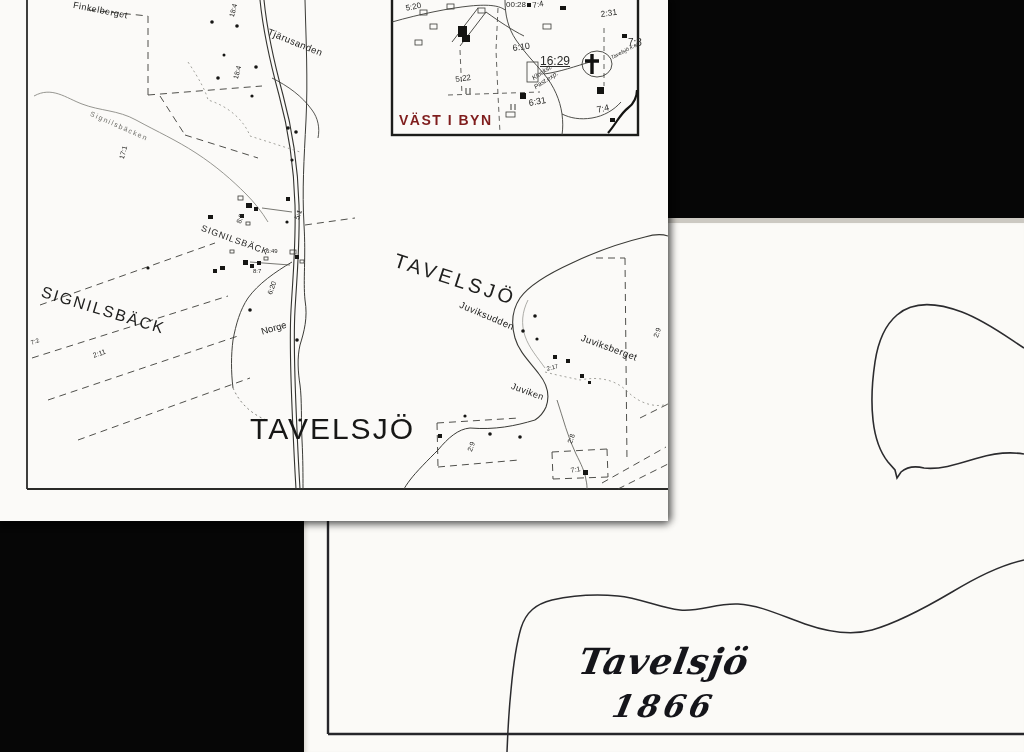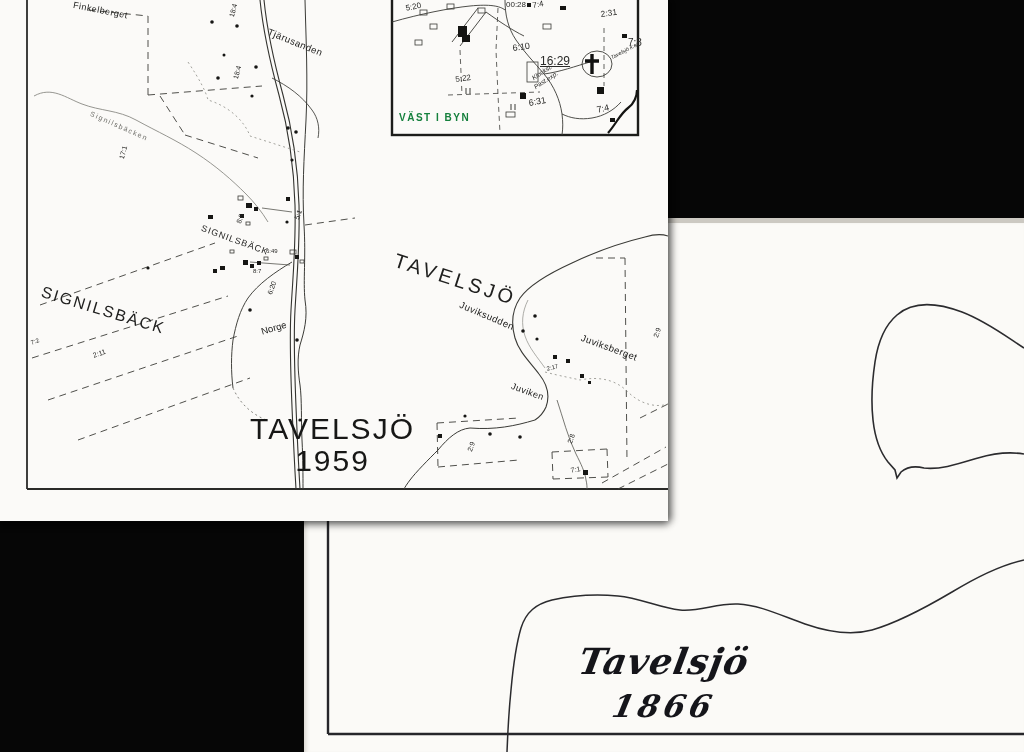--- a/index.html
+++ b/index.html
@@ -46,22 +46,22 @@
   .parc{
     position:absolute; white-space:nowrap; color:#2a2a28; font-size:7px;
     transform-origin:0 0; line-height:1; z-index:8;
   }
   .title1959{
     position:absolute; left:225px; top:413px; width:215px; text-align:center;
     color:#171716; letter-spacing:2px; z-index:8; font-size:30px;
   }
   .title1959 span{display:block; line-height:1.08;}
   .inset-caption{
-    position:absolute; left:399px; top:112px; font-size:10px; font-weight:bold;
-    letter-spacing:1.5px; color:#15803d; z-index:8;
+    position:absolute; left:399px; top:112px; font-size:14px; font-weight:bold;
+    letter-spacing:1.5px; color:#7f1d1d; z-index:8;
   }
 </style>
 </head>
 <body>
 
 <div class="scene">
 
   <div class="paper1866">
     <svg width="720" height="534" viewBox="0 0 720 534">
 
@@ -274,17 +274,16 @@
     <span class="parc" style="left:455px; top:76px; font-size:8px; transform:rotate(-8deg);">5:22</span>
     <span class="parc" style="left:528px; top:99px; font-size:9px; transform:rotate(-10deg);">6:31</span>
     <span class="parc" style="left:596px; top:106px; font-size:9px; transform:rotate(-12deg);">7:4</span>
     <span class="parc" style="left:531px; top:76px; font-size:6.5px; transform:rotate(-33deg); font-style:italic;">Klockst.</span>
     <span class="parc" style="left:533px; top:85px; font-size:6.5px; transform:rotate(-33deg); font-style:italic;">Past.exp.</span>
     <span class="parc" style="left:610px; top:56px; font-size:5.5px; transform:rotate(-28deg); font-style:italic;">Tavelsjö k:a</span>
     <span class="inset-caption">VÄST I BYN</span>
 
     <div class="title1959">
       <span>TAVELSJÖ</span>
-      <span>1959</span>
     </div>
   </div>
 
 </div>
 
 </body></html>

